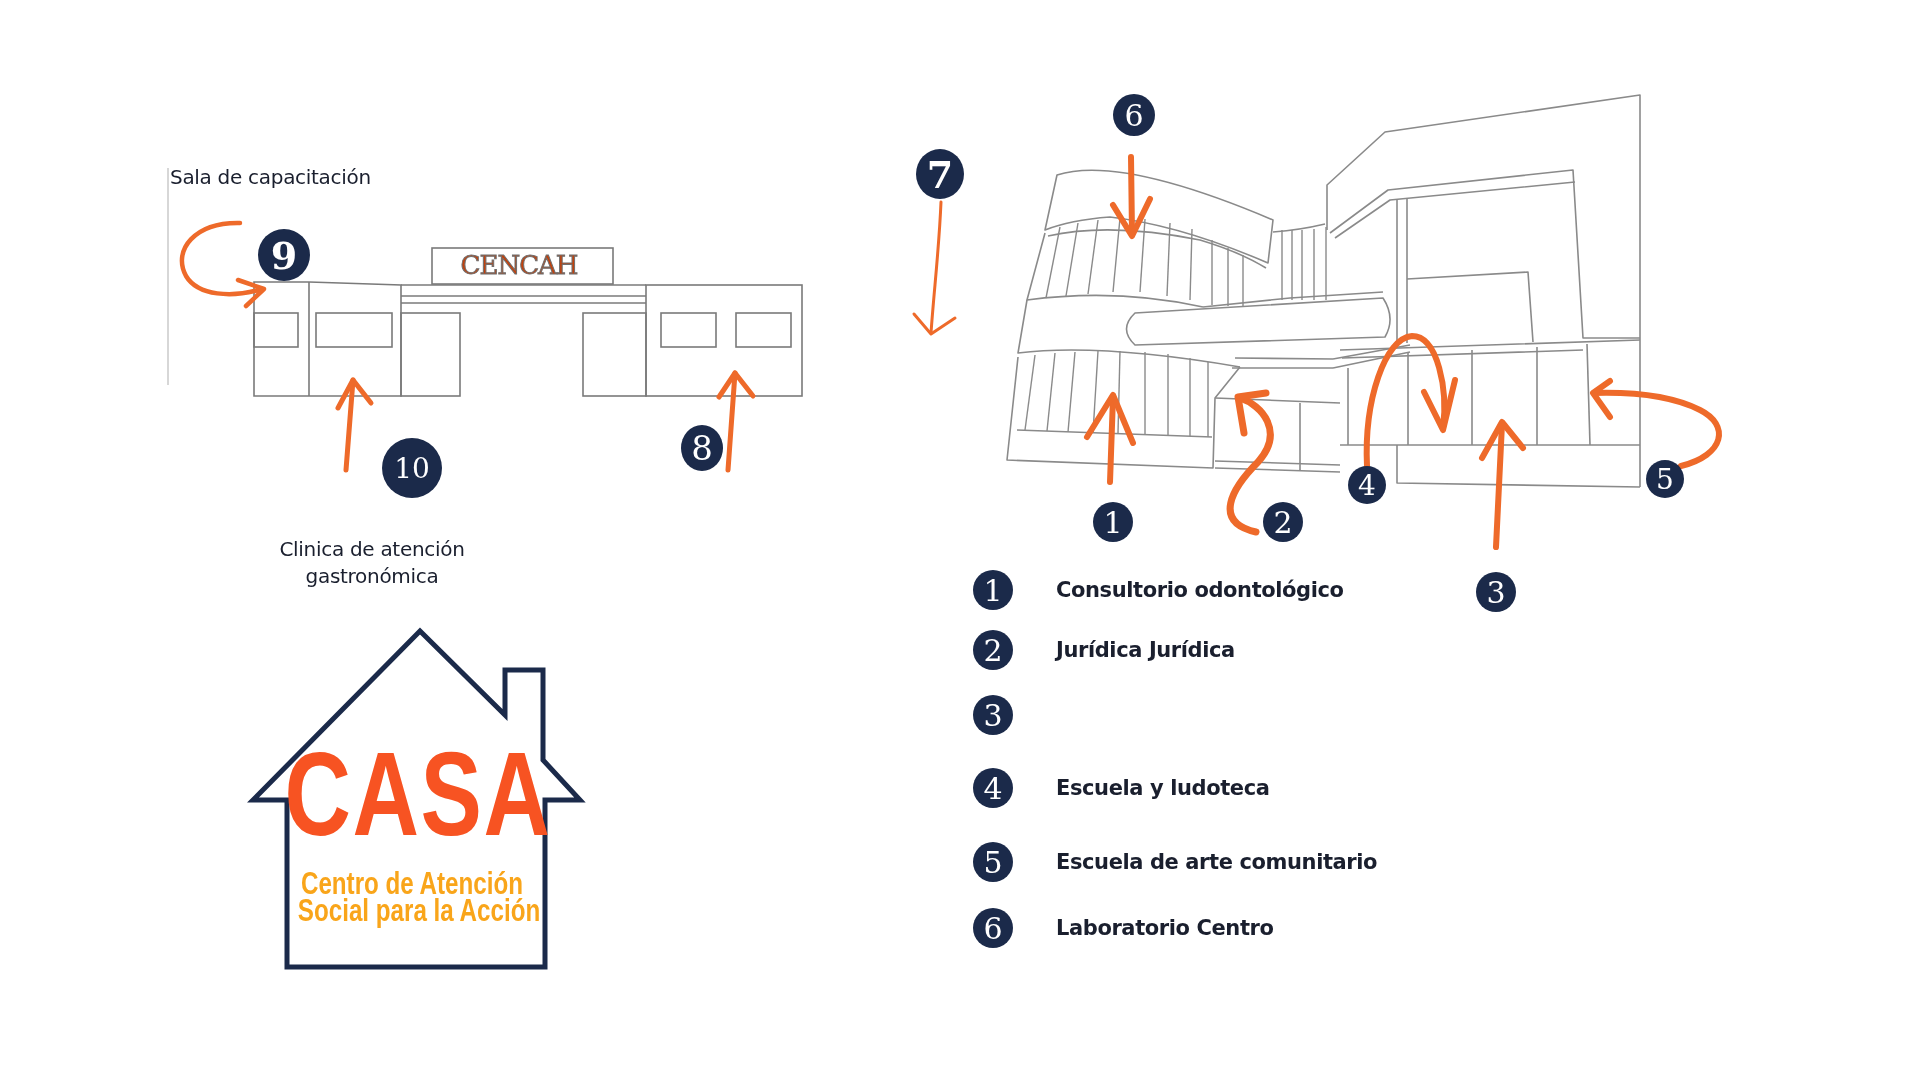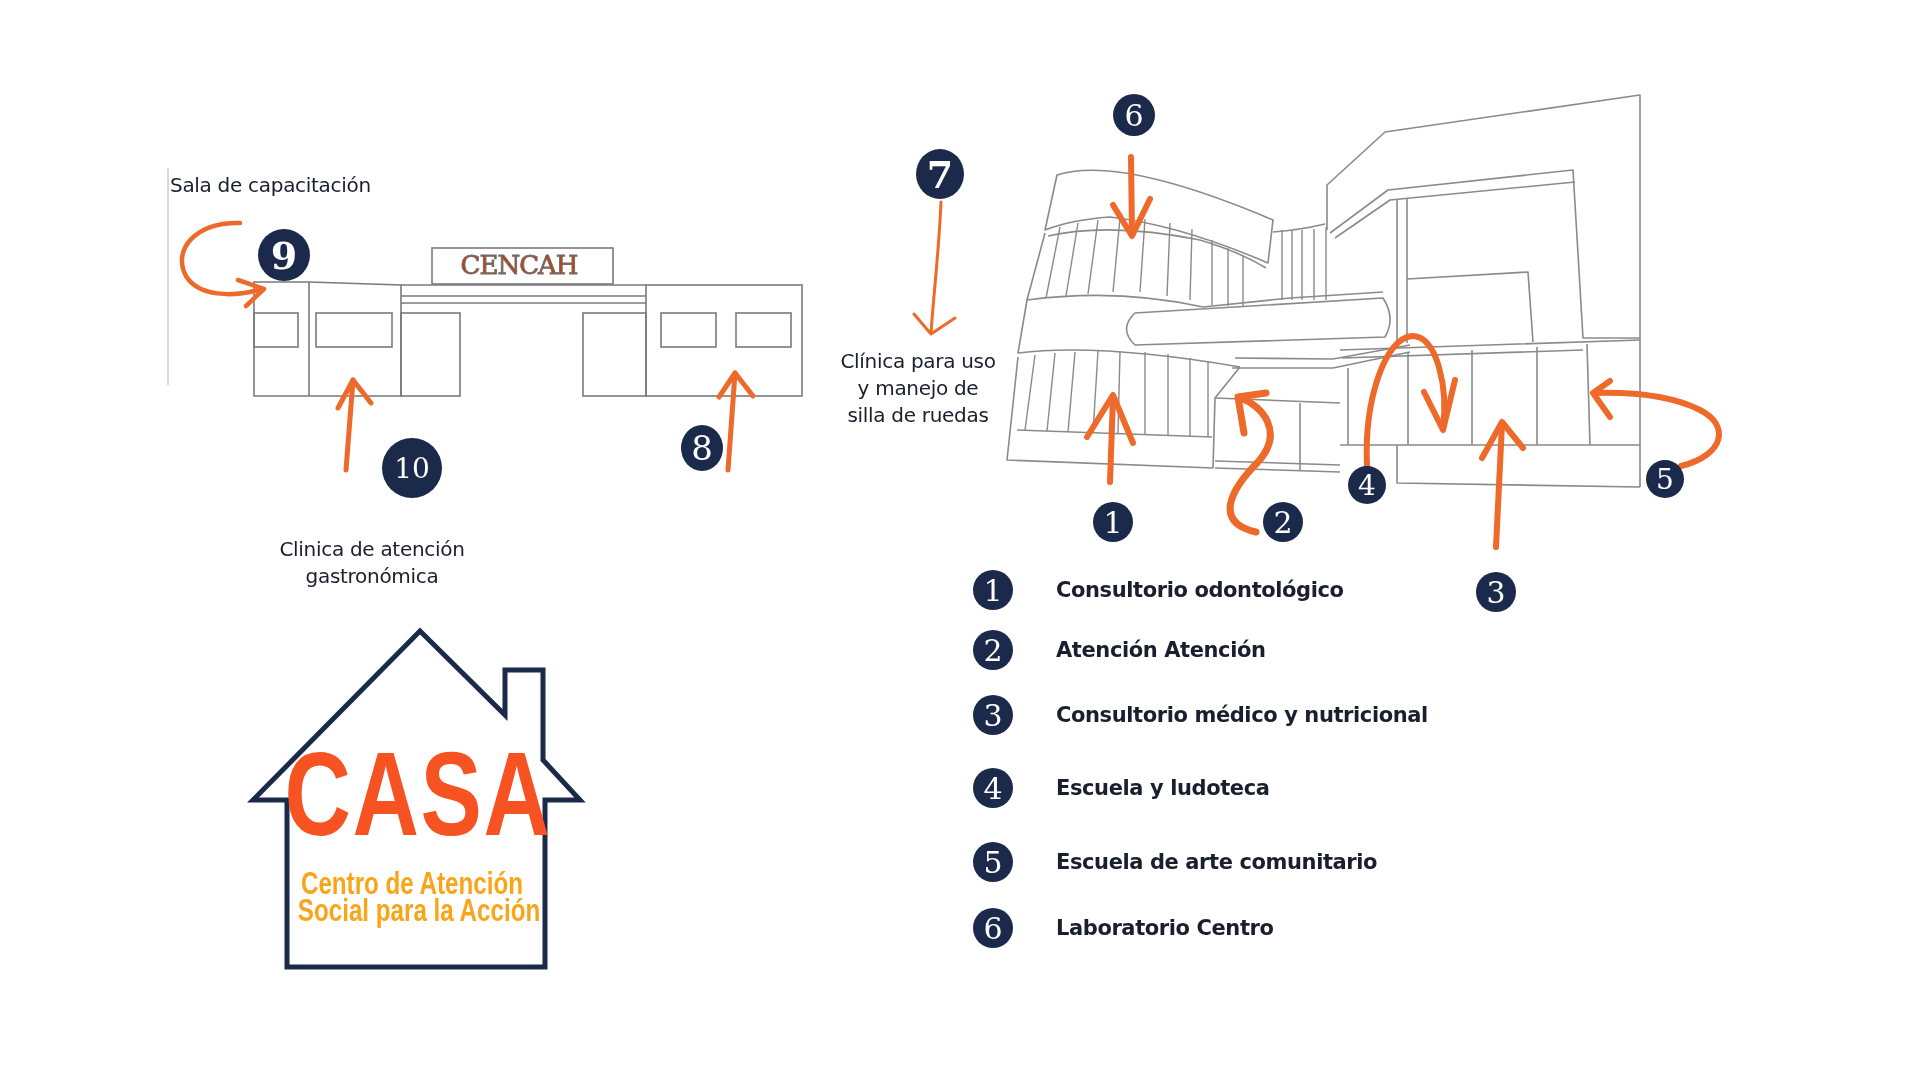--- a/index.html
+++ b/index.html
@@ -171,57 +171,51 @@
         <path d="M1681 466 C1725 455 1730 425 1700 410 C1670 395 1630 392 1594 393"></path>
         <path d="M1610 381 L1593 393 L1610 417"></path>
       </g>
     </g>
 
     <path d="M420 631 L505 715 L505 670 L543 670 L543 760 L580 800 L545 800 L545 967 L287 967 L287 800 L253 800 Z" fill="#ffffff" stroke="#1b2a4a" stroke-width="5" stroke-linejoin="miter"></path>
   </svg>
 
   <div class="sign-text">CENCAH</div>
 
-  <div class="lbl" style="left:170px;top:172px;">Sala de capacitación</div>
+  <div class="lbl" style="left:170px;top:164px;">Sala de capacitación</div>
 
   <div class="lbl center" style="left:372px;top:497px;margin-top:39px;">
     <div>Clinica de atención</div>
     <div>gastronómica</div>
   </div>
 
 
-  <div class="lbl center" style="left:918px;top:348px;">
-    <div>Clínica para uso</div>
-    <div>y manejo de</div>
-    <div>silla de ruedas</div>
-  </div>
 
   <div class="badge" style="left:284px;top:255px;width:52px;height:52px;font-size:38px;font-weight:bold;">9</div>
   <div class="badge" style="left:412px;top:468px;width:60px;height:60px;font-size:28px;text-align:center;">10</div>
   <div class="badge" style="left:702px;top:448px;width:42px;height:46px;font-size:34px;">8</div>
   <div class="badge" style="left:940px;top:174px;width:48px;height:50px;font-size:38px;font-weight:bold;">7</div>
   <div class="badge" style="left:1134px;top:115px;width:42px;height:42px;font-size:30px;">6</div>
   <div class="badge" style="left:1113px;top:522px;width:40px;height:40px;font-size:30px;">1</div>
   <div class="badge" style="left:1283px;top:522px;width:40px;height:40px;font-size:30px;">2</div>
   <div class="badge" style="left:1496px;top:592px;width:40px;height:40px;font-size:30px;">3</div>
   <div class="badge" style="left:1367px;top:485px;width:38px;height:38px;font-size:28px;">4</div>
   <div class="badge" style="left:1665px;top:479px;width:38px;height:38px;font-size:28px;">5</div>
 
   <div class="legend">
     <div class="legend-row" style="top:570px;">
       <div class="legend-badge">1</div>
       <div class="legend-text">Consultorio odontológico</div>
     </div>
     <div class="legend-row" style="top:630px;">
       <div class="legend-badge">2</div>
-      <div class="legend-text">Atención Atención</div>
+      <div class="legend-text">Jurídica Jurídica</div>
     </div>
     <div class="legend-row" style="top:695px;">
       <div class="legend-badge">3</div>
-      <div class="legend-text">Consultorio médico y nutricional</div>
     </div>
     <div class="legend-row" style="top:768px;">
       <div class="legend-badge">4</div>
       <div class="legend-text">Escuela y ludoteca</div>
     </div>
     <div class="legend-row" style="top:842px;">
       <div class="legend-badge">5</div>
       <div class="legend-text">Escuela de arte comunitario</div>
     </div>
     <div class="legend-row" style="top:908px;">

